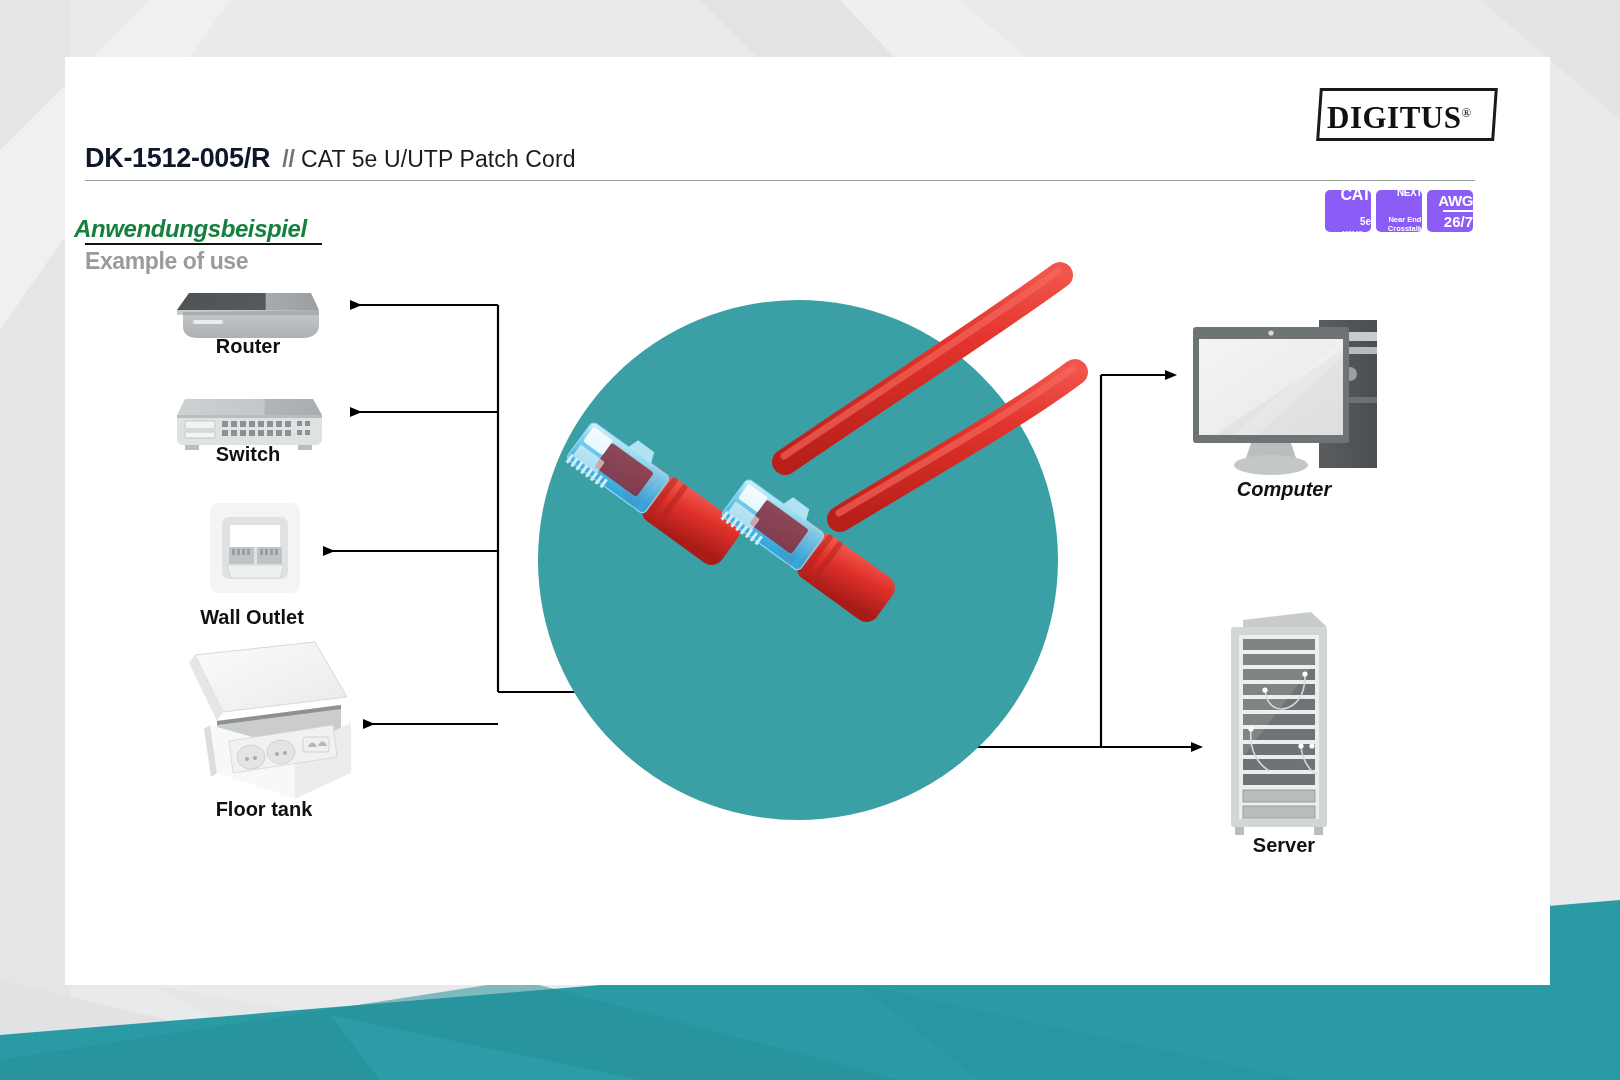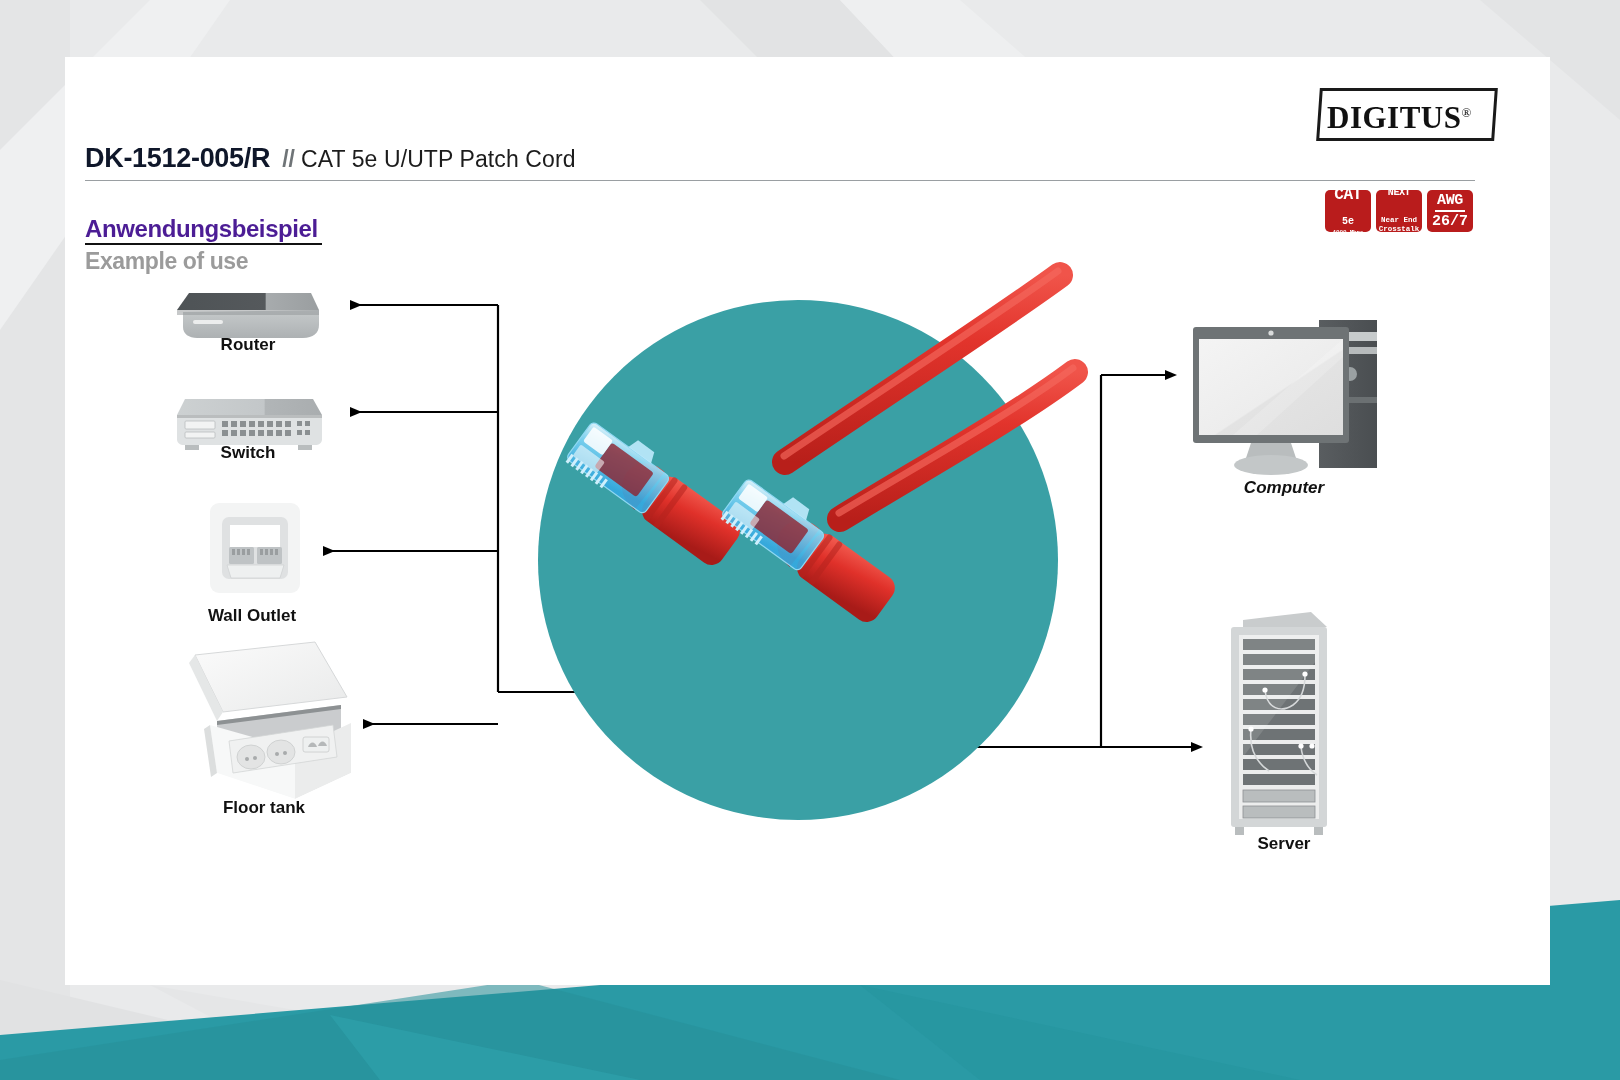--- a/index.html
+++ b/index.html
@@ -34,48 +34,48 @@
   .t-sep{font-size:23px;font-weight:bold;color:#6f7477;margin:0 6px 0 12px;}
   .t-name{font-size:23px;color:#1c1c1c;letter-spacing:0.1px;}
   .title-rule{
     position:absolute;left:85px;top:180px;width:1390px;height:1px;
     background:#9a9fa2;z-index:8;
   }
 
   
   .badges{position:absolute;left:1325px;top:190px;z-index:8;display:flex;gap:5px;}
   .badge{
-    width:46px;height:42px;border-radius:5px;background:#b91c1c;color:#fff;
-    display:flex;flex-direction:column;align-items:center;justify-content:center;
-    line-height:1;text-align:center;font-family:Liberation Mono, monospace;
+    width:46px;height:42px;border-radius:5px;background:#8b5cf6;color:#fff;
+    display:flex;flex-direction:column;align-items:flex-end;justify-content:center;
+    line-height:1;text-align:center;
   }
   .badge .b1{font-size:16px;font-weight:bold;letter-spacing:-0.4px;}
   .badge .b2{font-size:10px;font-weight:bold;margin-top:14px;}
   .badge .b3{font-size:6px;font-weight:bold;margin-top:3px;letter-spacing:-0.2px;}
   .badge.next .b1{font-size:10px;}
   .badge.next .b2{font-size:7.5px;margin-top:18px;line-height:1.15;}
   .badge.awg .b1{font-size:15px;}
   .badge.awg .rule{width:30px;height:1.5px;background:#fff;margin:2px 0;}
   .badge.awg .b2{font-size:15px;font-weight:bold;margin-top:0;}
 
   
   .sec-de{
-    position:absolute;left:85px;top:215px;z-index:8;
-    font-size:24px;font-weight:bold;color:#4c1d95;letter-spacing:-0.4px;
+    position:absolute;left:74px;top:215px;z-index:8;
+    font-size:24px;font-weight:bold;color:#15803d;letter-spacing:-0.4px;font-style:italic;
   }
   .sec-de-rule{position:absolute;left:85px;top:243px;width:237px;height:2px;background:#111;z-index:8;}
   .sec-en{
     position:absolute;left:85px;top:248px;z-index:8;
     font-size:23px;font-weight:bold;color:#9b9b9b;letter-spacing:-0.4px;
   }
 
   
   .diagram{position:absolute;left:65px;top:57px;width:1485px;height:928px;z-index:7;}
   .dlabel{
-    position:absolute;z-index:9;font-size:17px;font-weight:bold;color:#111;
+    position:absolute;z-index:9;font-size:20px;font-weight:bold;color:#111;
     text-align:center;white-space:nowrap;
   }
 </style>
 </head>
 <body>
 
 <div class="bg">
   <svg width="1620" height="1080" viewBox="0 0 1620 1080">
     <rect x="0" y="0" width="1620" height="1080" fill="#e9eaeb"></rect>
     <polygon points="700,0 840,0 1010,180 880,180" fill="#e2e3e4"></polygon>

